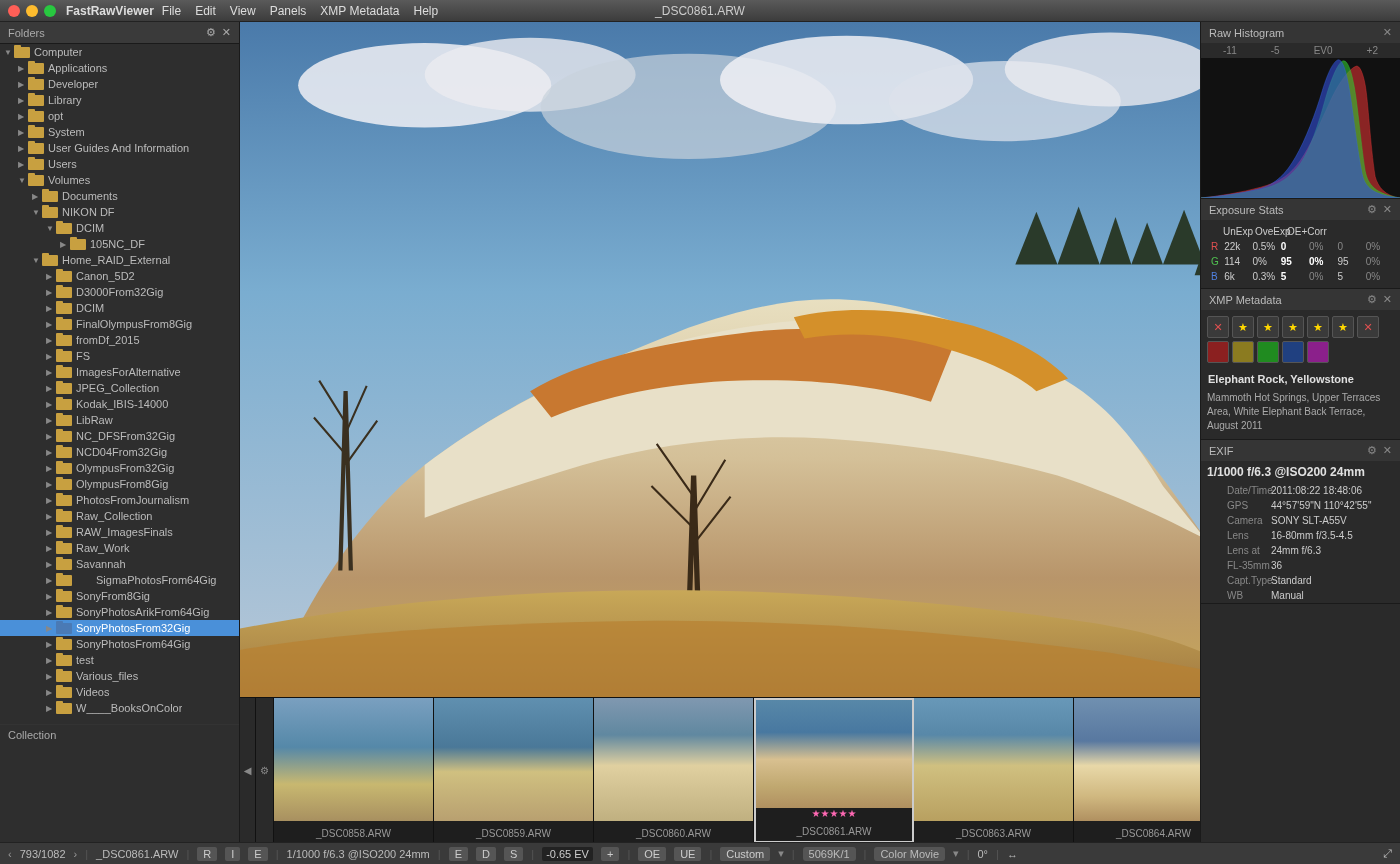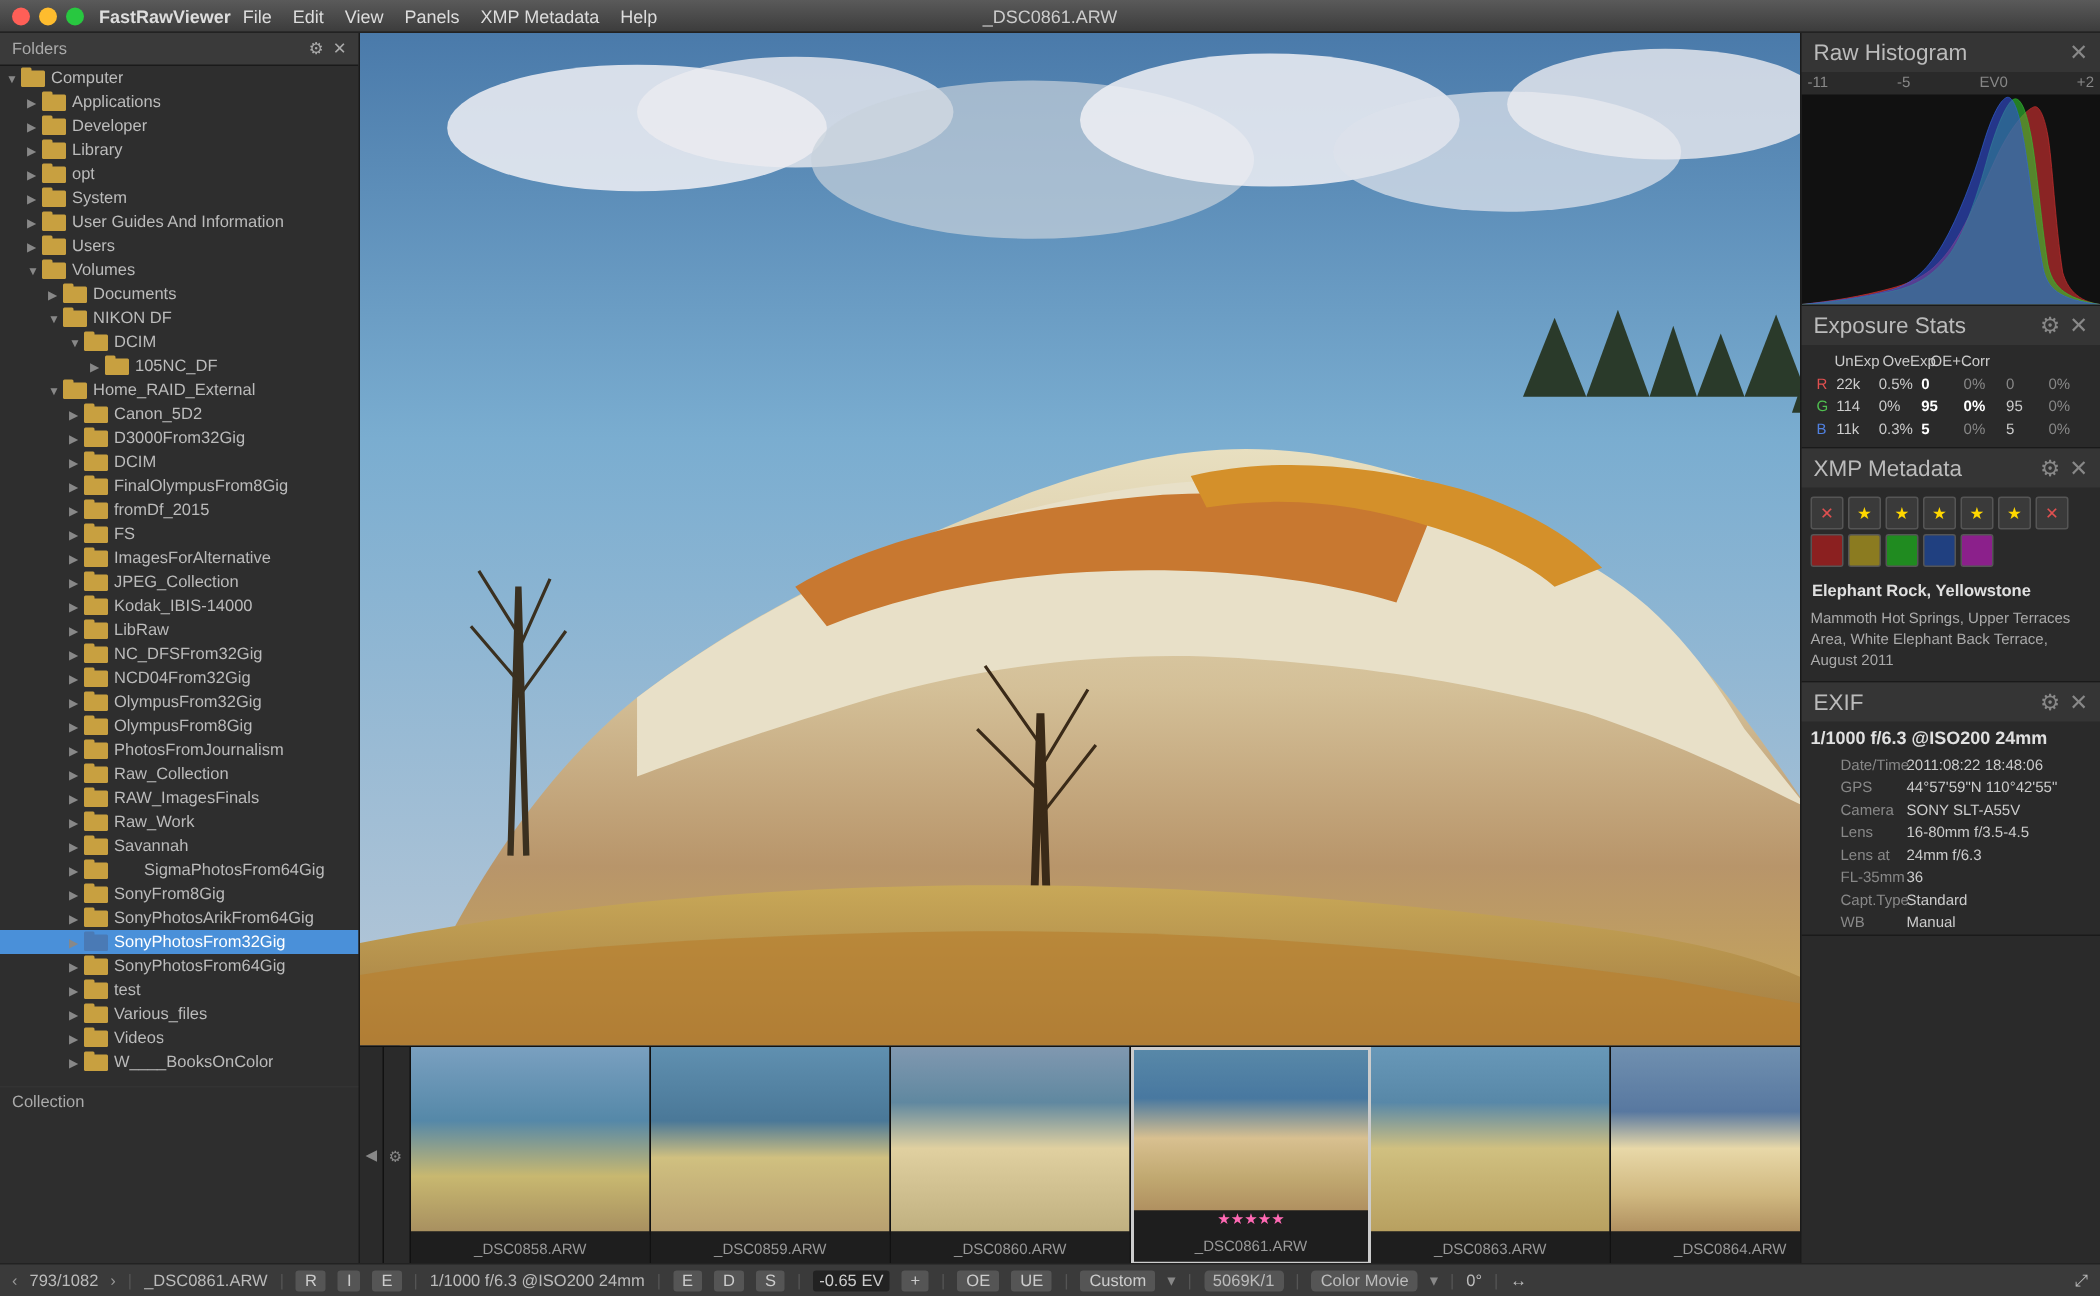--- a/index.html
+++ b/index.html
@@ -52,28 +52,28 @@
     .thumb-img-inner { width: 100%; height: 100%; background: #555; }
     .thumb-label { height: 20px; background: #1e1e1e; display: flex; align-items: center; justify-content: center; font-size: 10px; color: #999; flex-shrink: 0; }
     .thumb-stars { display: flex; justify-content: center; margin-bottom: 2px; }
     .star { color: #ff69b4; font-size: 10px; }
 
     
     #right-panel { width: 200px; min-width: 200px; background: #2a2a2a; border-left: 1px solid #1a1a1a; display: flex; flex-direction: column; overflow-y: auto; }
 
     
     .panel-section { border-bottom: 1px solid #1a1a1a; }
-    .panel-header { display: flex; align-items: center; justify-content: space-between; padding: 4px 8px; background: #353535; font-size: 15px; color: #bbb; font-weight: 500; }
+    .panel-header { display: flex; align-items: center; justify-content: space-between; padding: 4px 8px; background: #353535; font-size: 11px; color: #bbb; font-weight: 500; }
     .panel-header-icons { display: flex; gap: 6px; color: #888; cursor: pointer; }
     .panel-content { padding: 4px; }
 
     
     #histogram-section { }
     #histogram-area { height: 140px; background: #111; position: relative; overflow: hidden; }
-    #histogram-labels { display: flex; justify-content: space-between; padding: 2px 4px; font-size: 10px; color: #888; }
+    #histogram-labels { display: flex; justify-content: space-between; padding: 2px 22px; font-size: 10px; color: #888; }
     .exp-row { display: flex; align-items: center; gap: 4px; padding: 2px 6px; font-size: 10px; }
     .exp-header-row { display: flex; font-size: 10px; color: #888; padding: 2px 6px; }
     .exp-ch-label { width: 12px; color: #888; }
     .exp-ch-r { color: #e05050; }
     .exp-ch-g { color: #50c050; }
     .exp-ch-b { color: #5080e0; }
     .exp-val { width: 32px; text-align: left; font-size: 10px; color: #ccc; }
     .exp-val-bold { font-weight: bold; color: #fff; }
     .exp-val-zero { color: #888; }
 
@@ -539,21 +539,21 @@
           <span class="exp-ch-label exp-ch-g">G</span>
           <span class="exp-val">114</span>
           <span class="exp-val">0%</span>
           <span class="exp-val exp-val-bold">95</span>
           <span class="exp-val exp-val-bold">0%</span>
           <span class="exp-val">95</span>
           <span class="exp-val exp-val-zero">0%</span>
         </div>
         <div class="exp-row">
           <span class="exp-ch-label exp-ch-b">B</span>
-          <span class="exp-val">11k</span>
+          <span class="exp-val">6k</span>
           <span class="exp-val">0.3%</span>
           <span class="exp-val exp-val-bold">5</span>
           <span class="exp-val exp-val-zero">0%</span>
           <span class="exp-val">5</span>
           <span class="exp-val exp-val-zero">0%</span>
         </div>
       </div>
     </div>
 
     <div class="panel-section" id="xmp-section">

